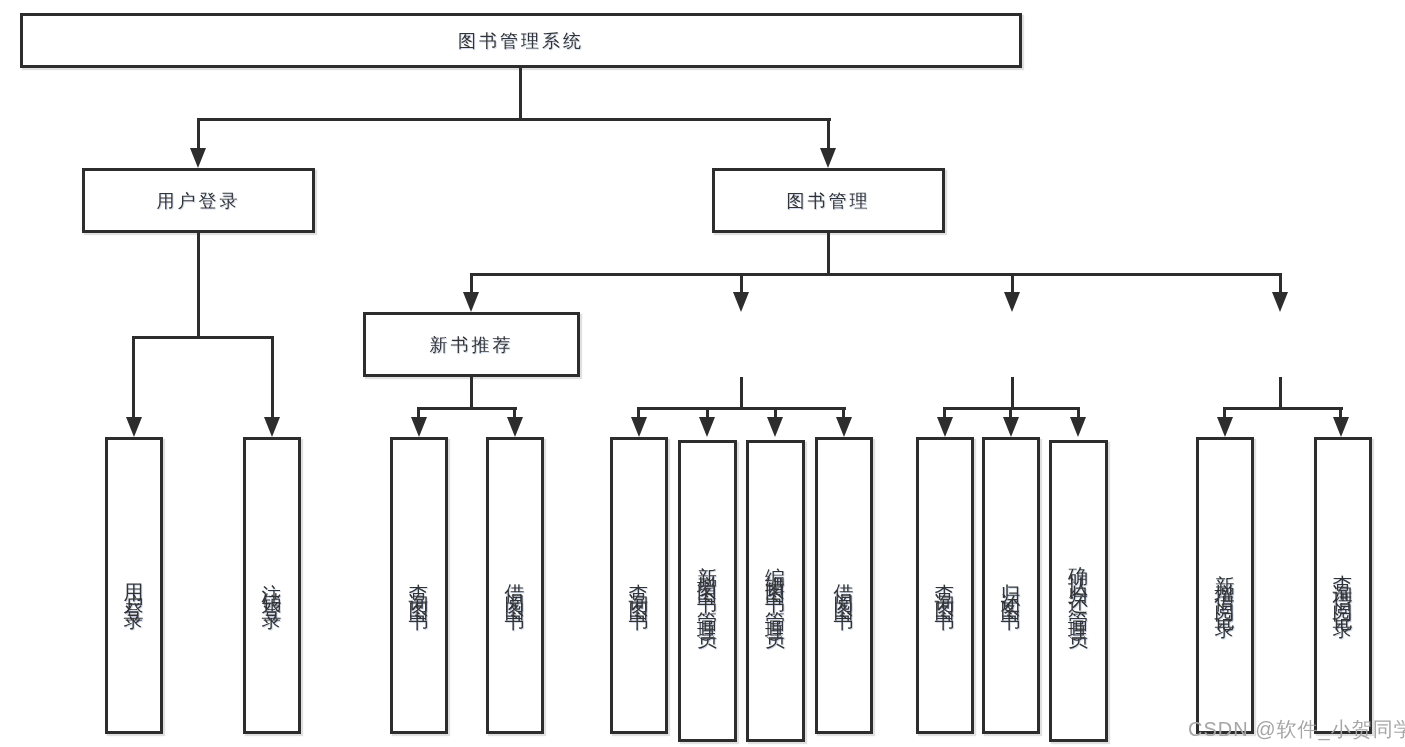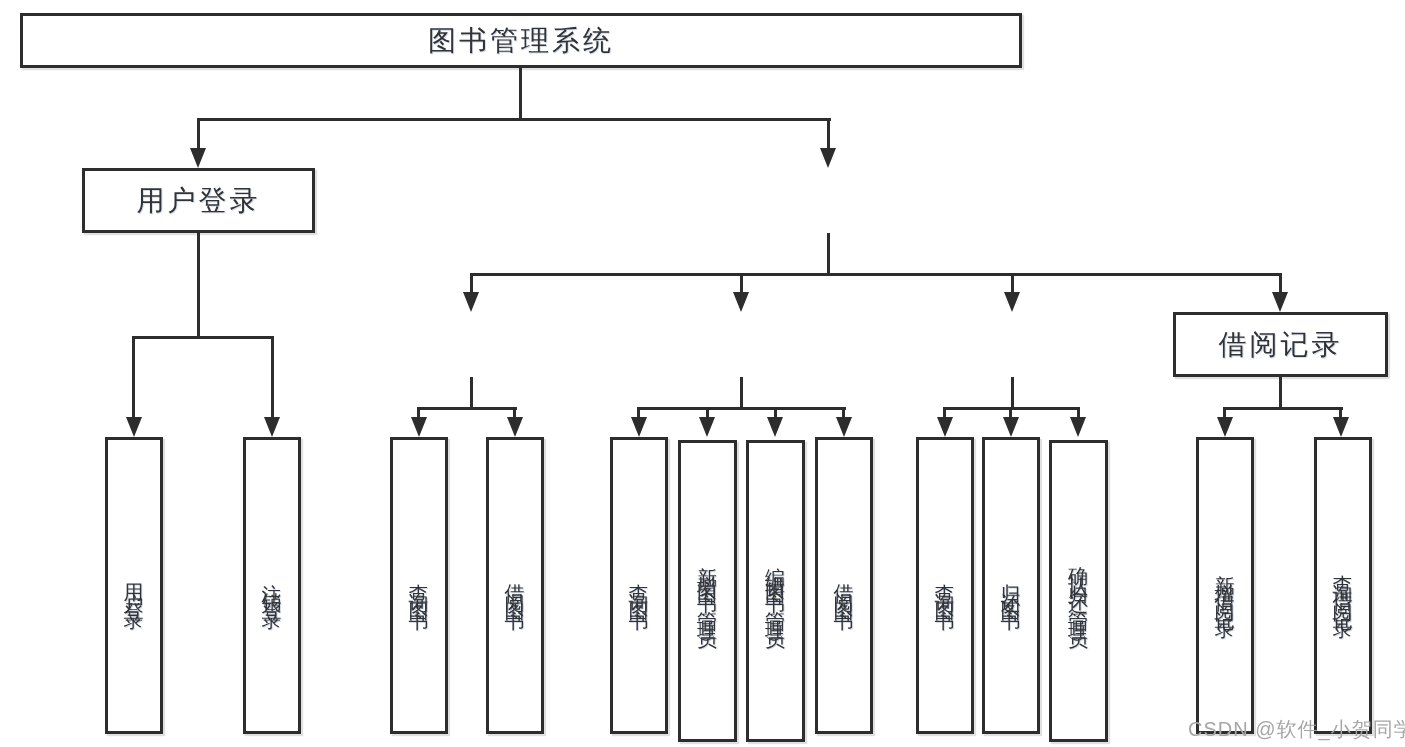--- a/index.html
+++ b/index.html
@@ -5,21 +5,21 @@
   html,body{margin:0;padding:0;background:#ffffff;}
   .stage{
     position:relative;width:1405px;height:747px;background:#ffffff;
     font-family:"Liberation Sans","DejaVu Sans",sans-serif;overflow:hidden;
   }
   .box{
     position:absolute;box-sizing:border-box;background:#ffffff;
     border:3px solid #2d2d2d;display:flex;align-items:center;justify-content:center;
     color:#333333;box-shadow:2px 2px 1px rgba(0,0,0,0.12);
   }
-  .hbox{font-size:28px;letter-spacing:3px;}
+  .hbox{font-size:18px;letter-spacing:3px;}
   .hbox .lbl{text-shadow:1px 1px 0 rgba(130,160,220,0.35);white-space:nowrap;}
   .vbox .vtext{
     writing-mode:vertical-rl;text-orientation:mixed;
     font-size:20px;letter-spacing:9px;line-height:1;
     text-shadow:1px 1px 0 rgba(130,160,220,0.35);
   }
   .ln{position:absolute;background:#2d2d2d;display:block;}
   .ah{
     position:absolute;width:0;height:0;display:block;
     border-left:8px solid transparent;border-right:8px solid transparent;
@@ -35,23 +35,26 @@
 
 <div class="stage">
 
   <div class="box hbox" style="left:20px;top:13px;width:1002px;height:55px">
     <span class="lbl">图书管理系统</span>
   </div>
 
   <div class="box hbox" style="left:82px;top:168px;width:233px;height:65px">
     <span class="lbl">用户登录</span>
   </div>
+  <div class="box hbox" style="left:712px;top:168px;width:233px;height:65px">
+    <span class="lbl">图书管理</span>
+  </div>
 
-  <div class="box hbox" style="left:1173px;top:312px;width:215px;height:65px">
-    <span class="lbl">借阅记录</span>
+  <div class="box hbox" style="left:363px;top:312px;width:217px;height:65px">
+    <span class="lbl">新书推荐</span>
   </div>
 
   <div class="box vbox" style="left:105px;top:437px;width:58px;height:297px">
     <span class="vtext">用户登录</span>
   </div>
   <div class="box vbox" style="left:243px;top:437px;width:58px;height:297px">
     <span class="vtext">注销登录</span>
   </div>
 
   <div class="box vbox" style="left:390px;top:437px;width:58px;height:297px">

